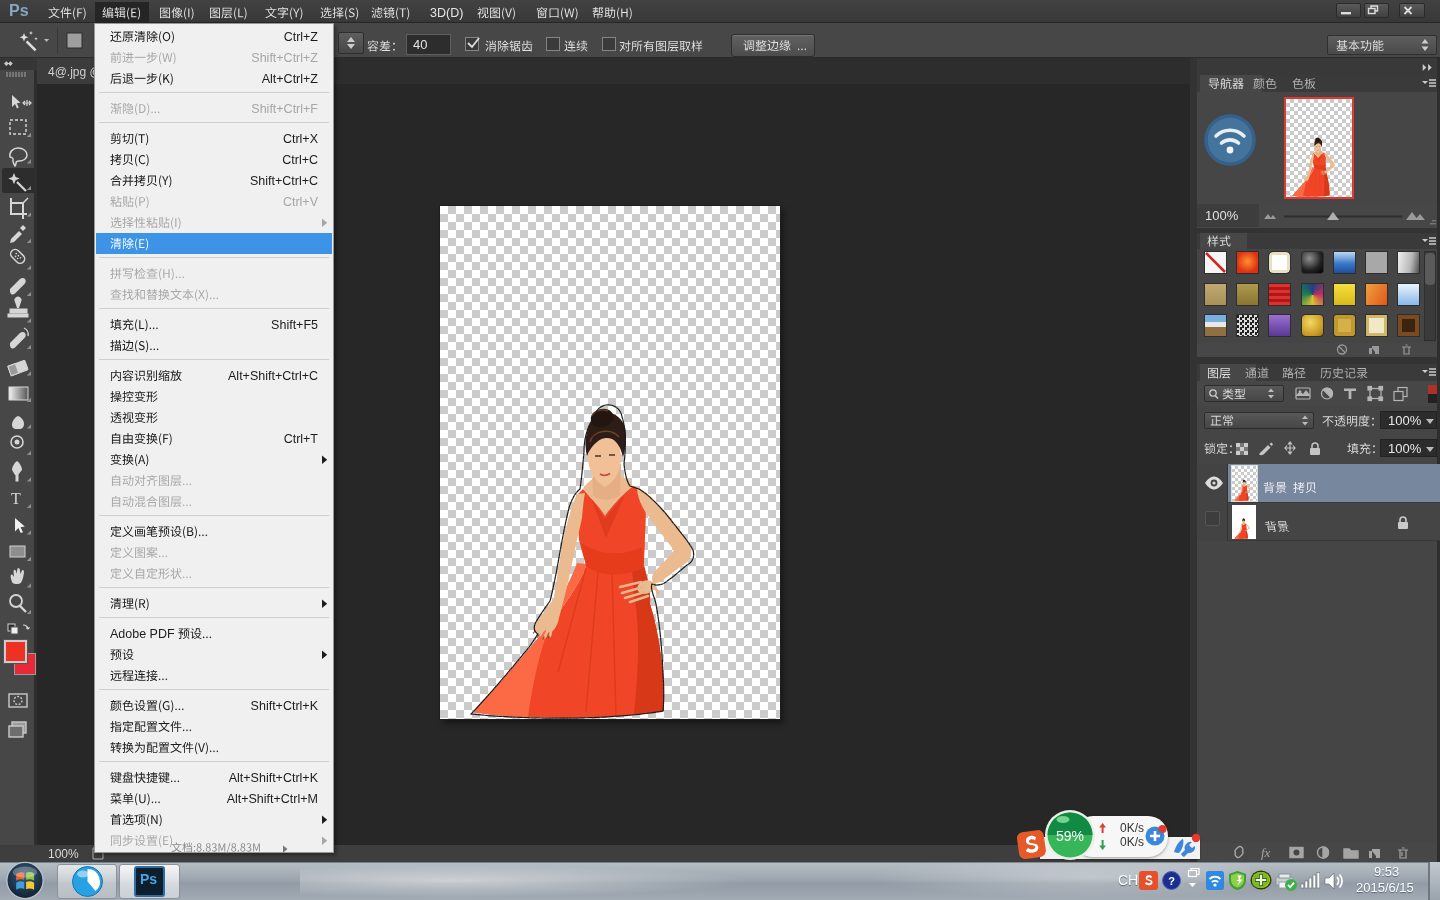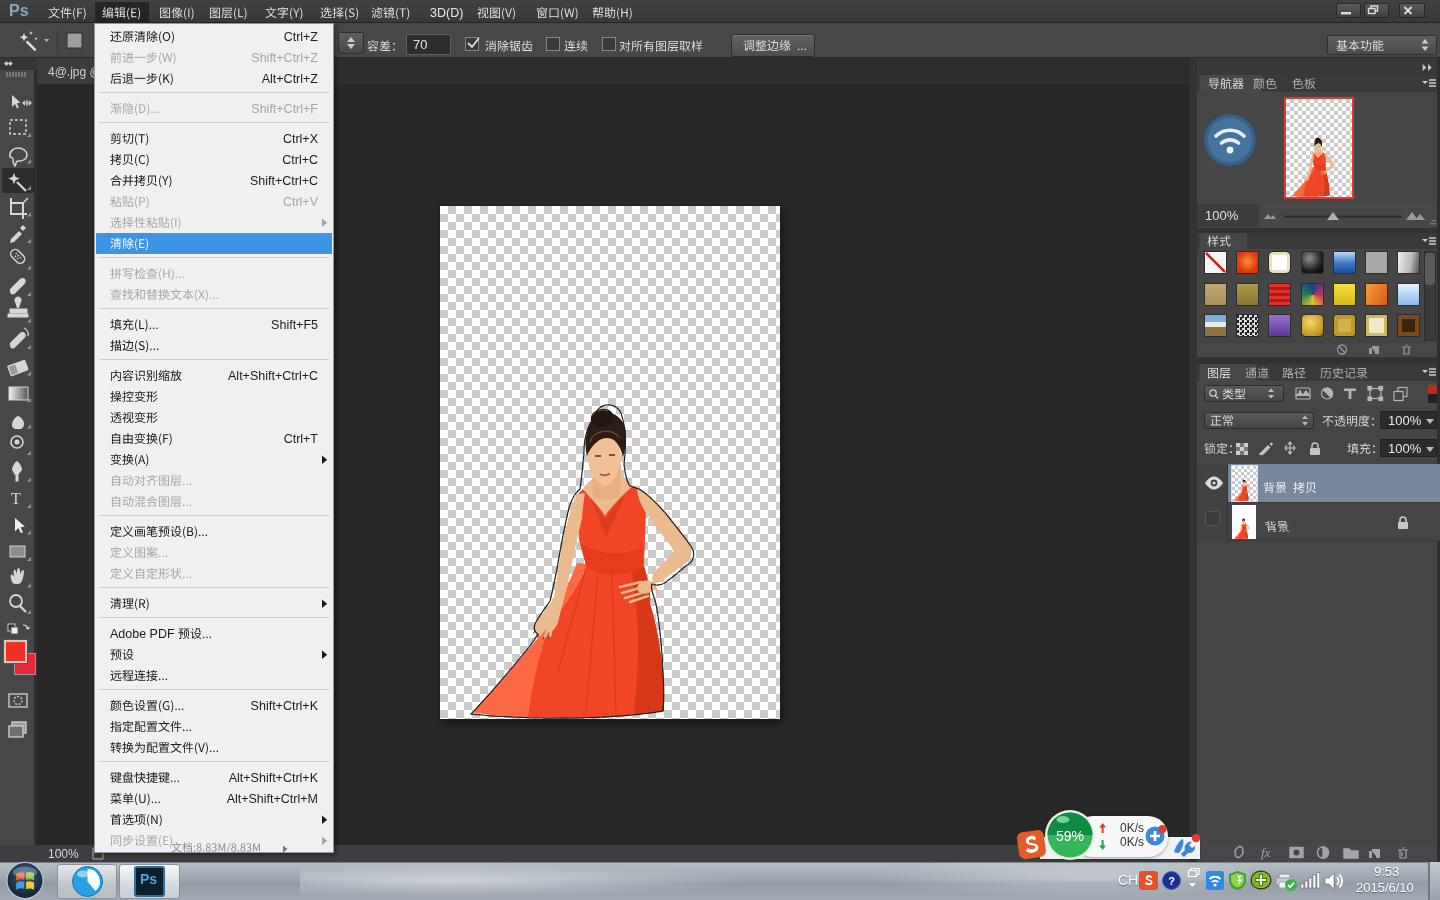--- a/index.html
+++ b/index.html
@@ -37,21 +37,21 @@
  <rect x="43" y="0" width="1" height="26" fill="#383838"></rect>
  <rect x="53" y="5" width="15" height="15" fill="#9e9e9e" stroke="#2e2e2e"></rect>
 </svg>
 
 <div class="abs" style="left:338px;top:32px;width:26px;height:22px;background:linear-gradient(#5e5e5e,#474747);border:1px solid #2e2e2e;border-radius:2px"></div>
 <svg class="abs" style="left:338px;top:32px" width="26" height="22">
     <path d="M13 5l4 5h-8zM13 17l-4-5h8z" fill="#ccc"></path>
   </svg>
 
 <div class="abs" style="left:406px;top:34px;width:45px;height:21px;background:#2d2d2d;border:1px solid #5e5e5e"></div>
-<div class="txt" style="left:413px;top:37px;font-size:13px;color:#e2e2e2">70</div>
+<div class="txt" style="left:413px;top:37px;font-size:13px;color:#e2e2e2">40</div>
 
 <div class="abs" style="left:465px;top:37px;width:14px;height:14px;background:#3a3a3a;border:1px solid #858585"></div>
 <svg class="abs" style="left:464px;top:34px" width="18" height="18">
     <path d="M4 9l4 4 7-9" stroke="#e0e0e0" stroke-width="1.8" fill="none"></path>
   </svg>
 <div class="abs" style="left:546px;top:37px;width:14px;height:14px;background:#3a3a3a;border:1px solid #858585"></div>
 <div class="abs" style="left:602px;top:37px;width:14px;height:14px;background:#3a3a3a;border:1px solid #858585"></div>
 
 <div class="abs" style="left:731px;top:34px;width:84px;height:23px;background:linear-gradient(#616161,#4c4c4c);border:1px solid #2e2e2e;border-radius:3px;box-shadow:inset 0 1px 0 #787878"></div>
 
@@ -534,21 +534,21 @@
       <rect x="9" y="6" width="2.8" height="10"></rect>
       <rect x="13" y="3" width="2.8" height="13"></rect>
       <rect x="17" y="0.5" width="2.8" height="15.5"></rect>
  </g>
 </svg>
 <svg class="abs" style="left:1323px;top:871px;z-index:72" width="21" height="20" viewBox="0 0 21 20">
  <path d="M2 7h4l5-5v16l-5-5H2z" fill="#fff" stroke="#5a6268" stroke-width="0.6"></path>
  <path d="M14 6a6 6 0 0 1 0 8M16.5 3.5a9.5 9.5 0 0 1 0 13" stroke="#fff" stroke-width="1.8" fill="none"></path>
 </svg>
 <div class="txt" style="left:1374px;top:864px;font-size:13px;color:#fff;z-index:72;text-shadow:0 1px 1px #567">9:53</div>
-<div class="txt" style="left:1356px;top:880px;font-size:13px;color:#fff;z-index:72;text-shadow:0 1px 1px #567">2015/6/10</div>
+<div class="txt" style="left:1356px;top:880px;font-size:13px;color:#fff;z-index:72;text-shadow:0 1px 1px #567">2015/6/15</div>
 <div class="abs" style="left:1428px;top:862px;width:12px;height:38px;background:linear-gradient(#c2c9cf,#9aa3ac);border-left:2px solid #6f777f;z-index:72"></div>
 
 <svg class="abs" style="left:0;top:0;z-index:100;pointer-events:none" width="1440" height="900" viewBox="0 0 1440 900">
 <defs>
       <path id="g0" d="M423 823C453 774 485 707 497 666L580 693C566 734 531 799 501 847ZM50 664V590H206C265 438 344 307 447 200C337 108 202 40 36 -7C51 -25 75 -60 83 -78C250 -24 389 48 502 146C615 46 751 -28 915 -73C928 -52 950 -20 967 -4C807 36 671 107 560 201C661 304 738 432 796 590H954V664ZM504 253C410 348 336 462 284 590H711C661 455 592 344 504 253Z"></path>
       <path id="g1" d="M317 341V268H604V-80H679V268H953V341H679V562H909V635H679V828H604V635H470C483 680 494 728 504 775L432 790C409 659 367 530 309 447C327 438 359 420 373 409C400 451 425 504 446 562H604V341ZM268 836C214 685 126 535 32 437C45 420 67 381 75 363C107 397 137 437 167 480V-78H239V597C277 667 311 741 339 815Z"></path>
       <path id="g2" d="M239 -196 295 -171C209 -29 168 141 168 311C168 480 209 649 295 792L239 818C147 668 92 507 92 311C92 114 147 -47 239 -196Z"></path>
       <path id="g3" d="M101 0H193V329H473V407H193V655H523V733H101Z"></path>
       <path id="g4" d="M99 -196C191 -47 246 114 246 311C246 507 191 668 99 818L42 792C128 649 171 480 171 311C171 141 128 -29 42 -171Z"></path>
       <path id="g5" d="M40 54 58 -15C140 18 245 61 346 103L332 163C223 121 114 79 40 54ZM61 423C75 430 98 435 205 450C167 386 132 335 116 316C87 278 66 252 45 248C53 230 64 196 68 182C87 194 118 204 339 255C336 271 333 298 334 317L167 282C238 374 307 486 364 597L303 632C286 593 265 554 245 517L133 505C190 593 246 706 287 815L215 840C179 719 112 587 91 554C71 520 55 496 38 491C46 473 57 438 61 423ZM624 350V202H541V350ZM675 350H746V202H675ZM481 412V-72H541V143H624V-47H675V143H746V-46H797V143H871V-7C871 -14 868 -16 861 -17C854 -17 836 -17 814 -16C822 -32 829 -56 831 -73C867 -73 890 -71 908 -62C926 -52 930 -35 930 -8V413L871 412ZM797 350H871V202H797ZM605 826C621 798 637 762 648 732H414V515C414 361 405 139 314 -21C329 -28 360 -50 372 -63C465 99 482 335 483 498H920V732H729C717 765 697 811 675 846ZM483 668H850V561H483Z"></path>

